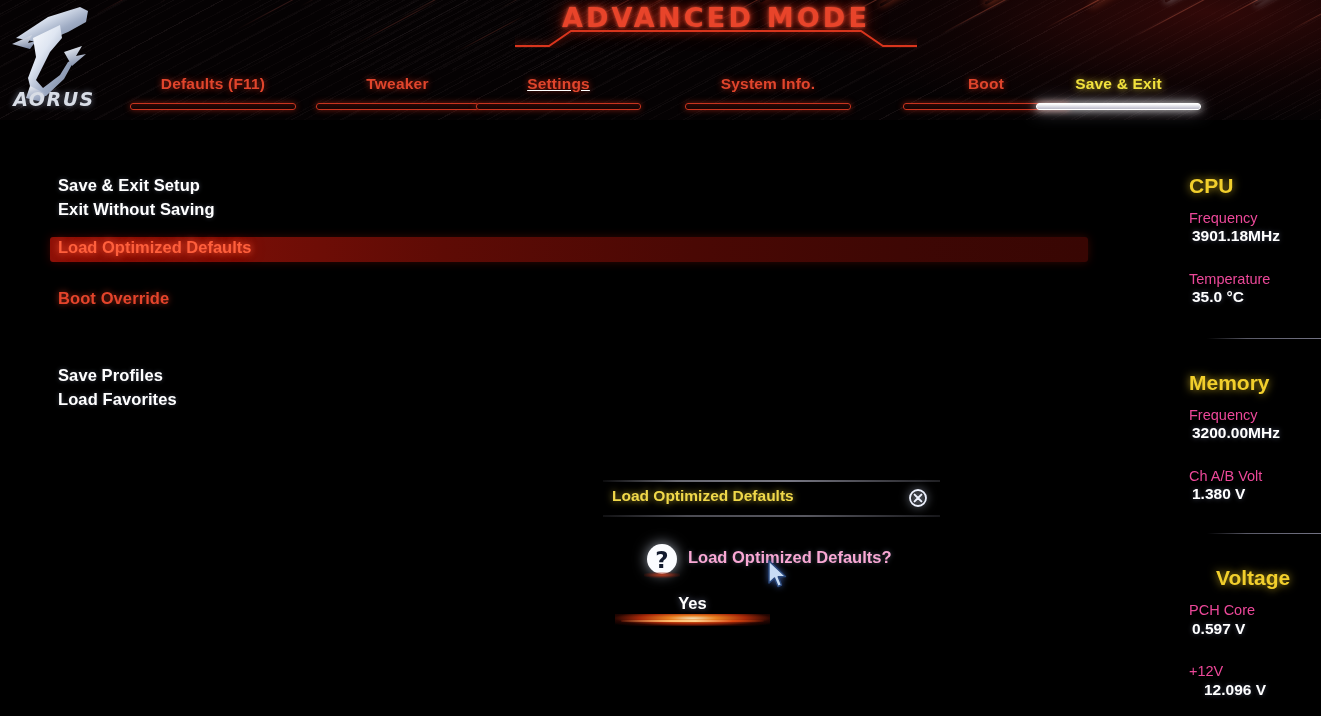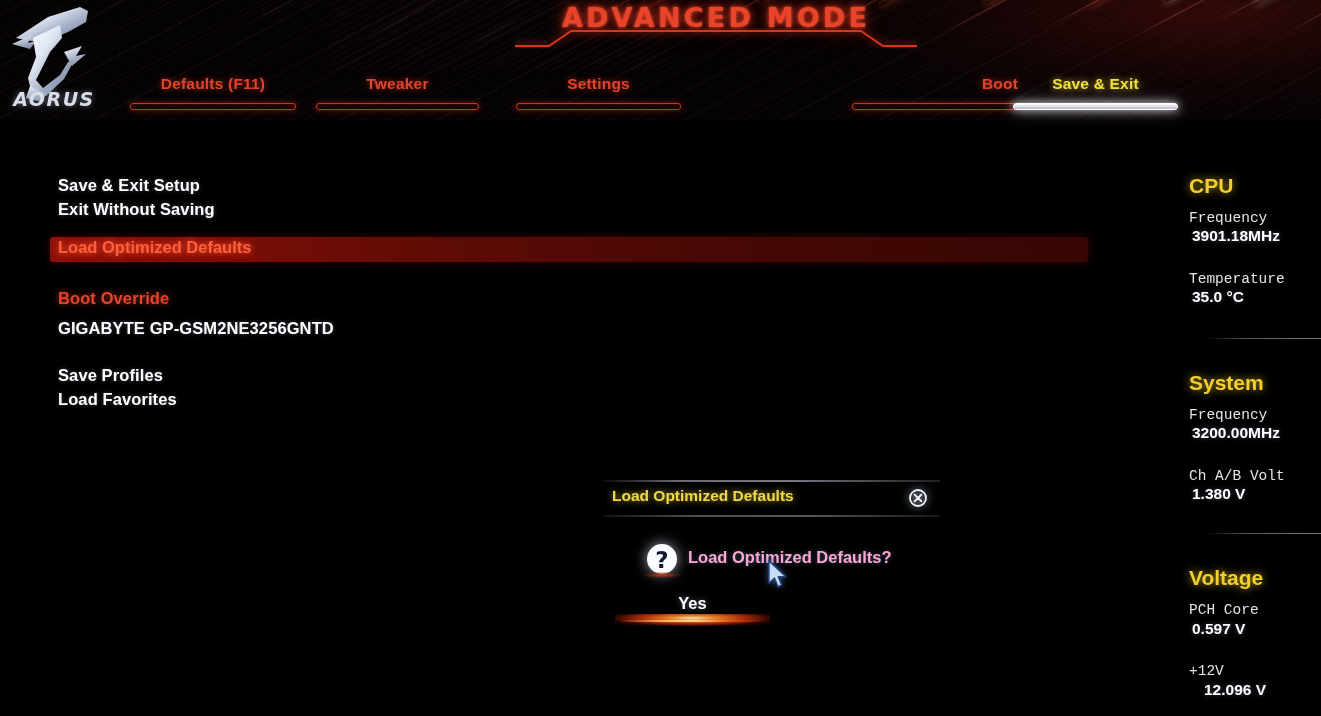--- a/index.html
+++ b/index.html
@@ -196,23 +196,22 @@
     position:absolute; right:0; top:120px; width:151px; height:596px;
   }
   .sb-head{
     position:absolute; left:19px;
     font-size:21px; font-weight:bold; color:#f2cf2c;
     text-shadow:0 0 9px rgba(235,200,40,.8);
     white-space:nowrap;
   }
   .sb-key{
     position:absolute; left:19px;
-    font-size:14.5px; font-weight:normal; color:#e5e5e5;
-    white-space:nowrap;
-    font-family:Liberation Mono, monospace;
+    font-size:14.5px; font-weight:normal; color:#ec4899;
+    white-space:nowrap;
   }
   .sb-val{
     position:absolute; left:22px;
     font-size:15.5px; font-weight:bold; color:#ffffff;
     text-shadow:0 0 5px rgba(185,200,255,.35);
     white-space:nowrap;
   }
   .sb-div{
     position:absolute; left:37px; width:114px; height:1px;
     background:linear-gradient(90deg, rgba(90,90,104,0) 0%, rgba(120,120,138,.75) 35%, rgba(135,135,155,.85) 100%);
@@ -289,45 +288,48 @@
 
 <div id="tabs">
     <div class="tab" style="left: 130px; width: 166px;">
       <span class="tab-label">Defaults (F11)</span>
       <span class="tab-bar"></span>
     </div>
     <div class="tab" style="left: 316px; width: 163px;">
       <span class="tab-label">Tweaker</span>
       <span class="tab-bar"></span>
     </div>
-    <div class="tab" style="left: 516px; width: 165px;">
+    <div class="tab" style="left: 476px; width: 165px; text-decoration: underline;">
       <span class="tab-label">Settings</span>
       <span class="tab-bar"></span>
     </div>
-    <div class="tab" style="left: 852px; width: 166px; text-align: right;">
+    <div class="tab" style="left: 685px; width: 166px;">
+      <span class="tab-label">System Info.</span>
+      <span class="tab-bar"></span>
+    </div>
+    <div class="tab" style="left: 903px; width: 166px;">
       <span class="tab-label">Boot</span>
       <span class="tab-bar"></span>
     </div>
-    <div class="tab active" style="left: 1013px; width: 165px;">
+    <div class="tab active" style="left: 1036px; width: 165px;">
       <span class="tab-label">Save &amp; Exit</span>
       <span class="tab-bar"></span>
     </div>
   </div>
 
 <div id="main">
 
   <div class="menu-item" style="top:56px">Save &amp; Exit Setup</div>
   <div class="menu-item" style="top:80px">Exit Without Saving</div>
 
   <div id="sel-row">
     <div id="sel-row-label">Load Optimized Defaults</div>
   </div>
 
   <div class="menu-item red plain" style="top:169px">Boot Override</div>
-  <div class="menu-item" style="top:199px">GIGABYTE GP-GSM2NE3256GNTD</div>
 
   <div class="menu-item" style="top:246px">Save Profiles</div>
   <div class="menu-item" style="top:270px">Load Favorites</div>
 
   <div id="dialog">
     <div id="dlg-top-rule"></div>
     <div id="dlg-title">Load Optimized Defaults</div>
 
     <div id="dlg-close">
       <svg width="20" height="20" viewBox="0 0 20 20" style="filter:drop-shadow(0 0 5px rgba(220,230,255,.8))">
@@ -363,24 +365,24 @@
   </div>
 </div>
 
 <div id="sidebar">
     <div class="sb-head" style="top: 54px;">CPU</div>
     <div class="sb-key" style="top: 90px;">Frequency</div>
     <div class="sb-val" style="top: 107px;">3901.18MHz</div>
     <div class="sb-key" style="top: 151px;">Temperature</div>
     <div class="sb-val" style="top: 168px;">35.0 °C</div>
     <div class="sb-div" style="top: 218px;"></div>
-    <div class="sb-head" style="top: 251px;">System</div>
+    <div class="sb-head" style="top: 251px;">Memory</div>
     <div class="sb-key" style="top: 287px;">Frequency</div>
     <div class="sb-val" style="top: 304px;">3200.00MHz</div>
     <div class="sb-key" style="top: 348px;">Ch A/B Volt</div>
     <div class="sb-val" style="top: 365px;">1.380 V</div>
     <div class="sb-div" style="top: 413px;"></div>
-    <div class="sb-head" style="top: 446px;">Voltage</div>
+    <div class="sb-head" style="top: 446px; margin-left: 27px;">Voltage</div>
     <div class="sb-key" style="top: 482px;">PCH Core</div>
     <div class="sb-val" style="top: 500px;">0.597 V</div>
     <div class="sb-key" style="top: 543px;">+12V</div>
     <div class="sb-val" style="top: 561px; margin-left: 12px;">12.096 V</div>
   </div>
 
 </body></html>

